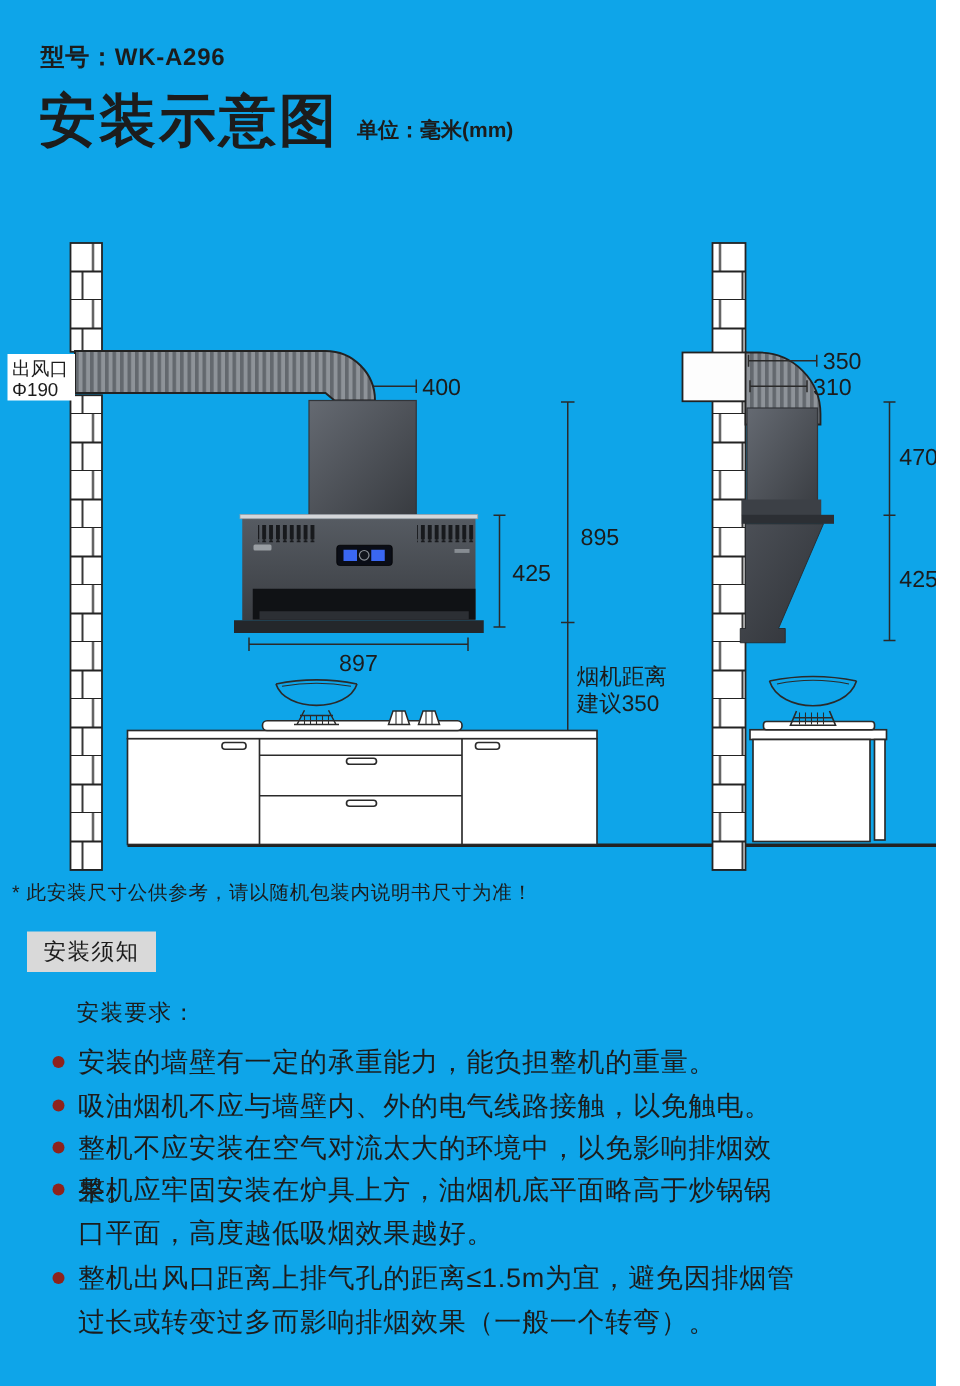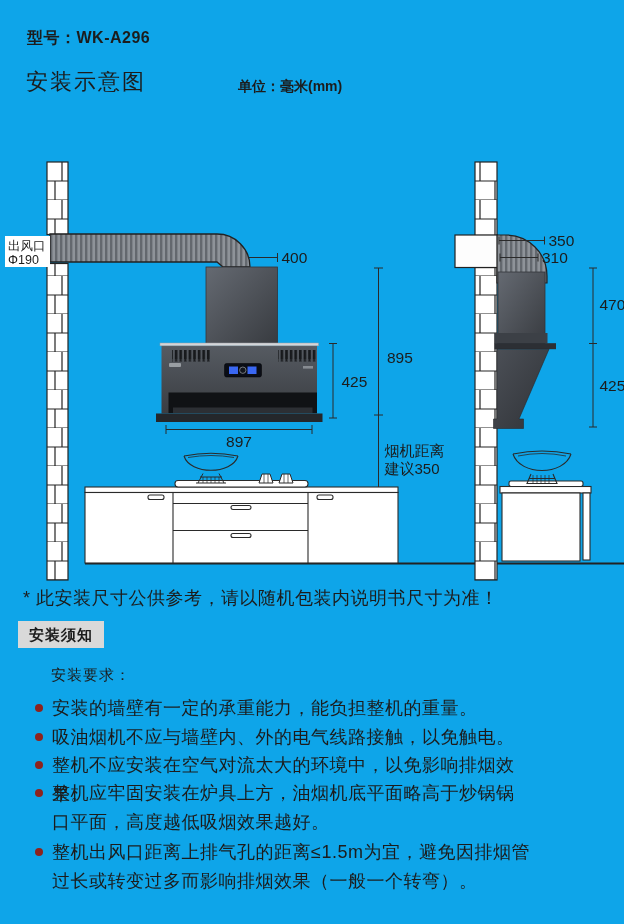--- a/index.html
+++ b/index.html
@@ -1,28 +1,28 @@
 <!DOCTYPE html>
 <html><head>
 <meta charset="utf-8">
 <style>
   html,body{margin:0;padding:0;background:#fff;}
   .page{position:relative;width:624px;height:924px;background:#0ea5e9;overflow:hidden;
         font-family:"Liberation Sans","DejaVu Sans",sans-serif;color:#1c1c1c;}
   .model{position:absolute;left:27px;top:28px;font-size:16px;font-weight:700;letter-spacing:.5px;}
-  .title{position:absolute;left:26px;top:55px;font-size:22px;font-weight:400;letter-spacing:2px;margin-top:12px;}
+  .title{position:absolute;left:26px;top:55px;font-size:38px;font-weight:700;letter-spacing:2px;}
   .unit{position:absolute;left:221px;top:78px;font-size:14px;font-weight:700;margin-left:17px;}
   svg.diagram{position:absolute;left:0;top:0;width:640px;height:924px;}
   svg text{font-family:"Liberation Sans","DejaVu Sans",sans-serif;fill:#1c1c1c;}
   .dim{font-size:15.5px;}
   .dim-cjk{font-size:15px;}
   .outlet{font-size:12.5px;}
-  .footnote{position:absolute;left:23px;top:586px;font-size:18px;letter-spacing:.5px;}
+  .footnote{position:absolute;left:8px;top:586px;font-size:13px;letter-spacing:.5px;}
   .notice-box{position:absolute;left:18px;top:621px;width:86px;height:27px;background:#d9d9d9;
-              text-align:center;line-height:27px;font-size:15px;font-weight:700;letter-spacing:1px;}
+              text-align:center;line-height:27px;font-size:15px;font-weight:400;letter-spacing:1px;}
   .req-label{position:absolute;left:32px;top:666px;font-size:15px;letter-spacing:1px;margin-left:19px;}
   .req-item{position:absolute;left:30px;width:500px;padding-left:22px;box-sizing:border-box;
             font-size:18px;line-height:29px;letter-spacing:.5px;}
   .req-item .bullet{position:absolute;left:5px;top:10px;width:8px;height:8px;border-radius:50%;
             background:#8e231d;}
 </style>
 </head>
 <body>
 
 <div class="page">

